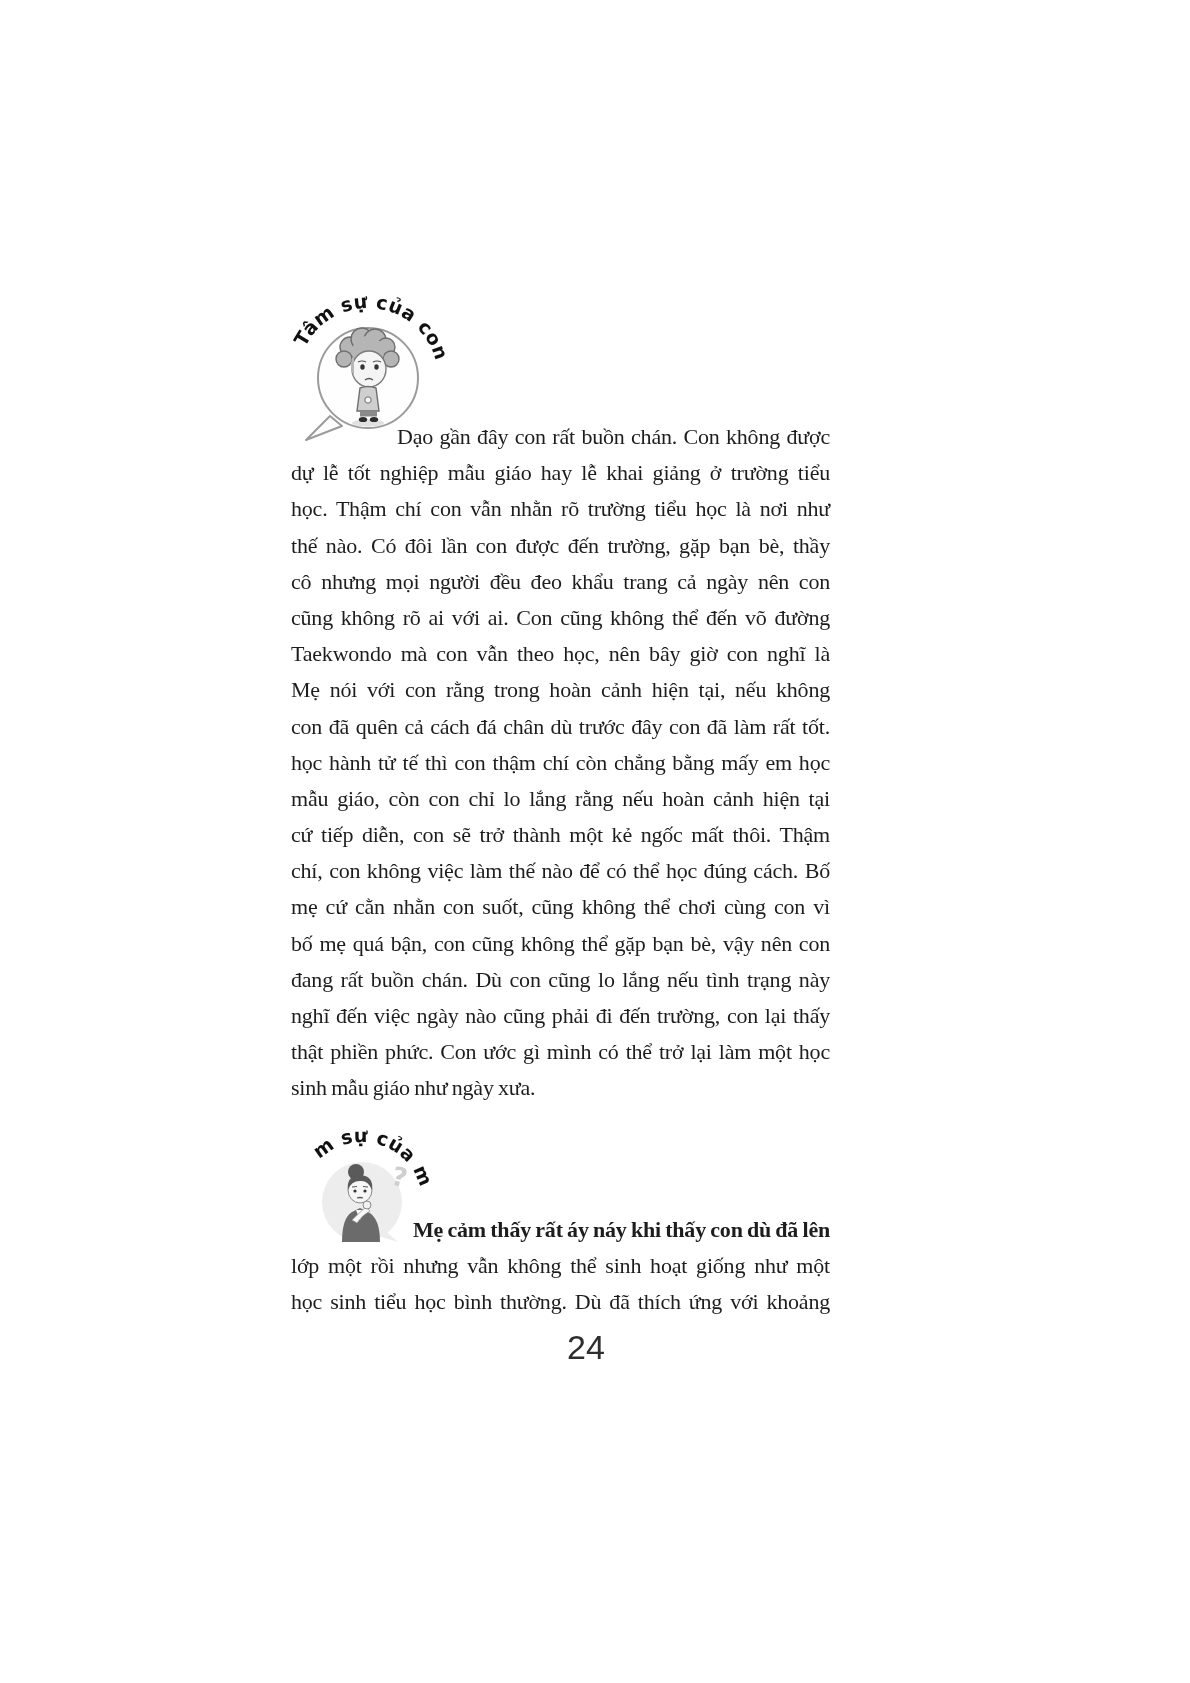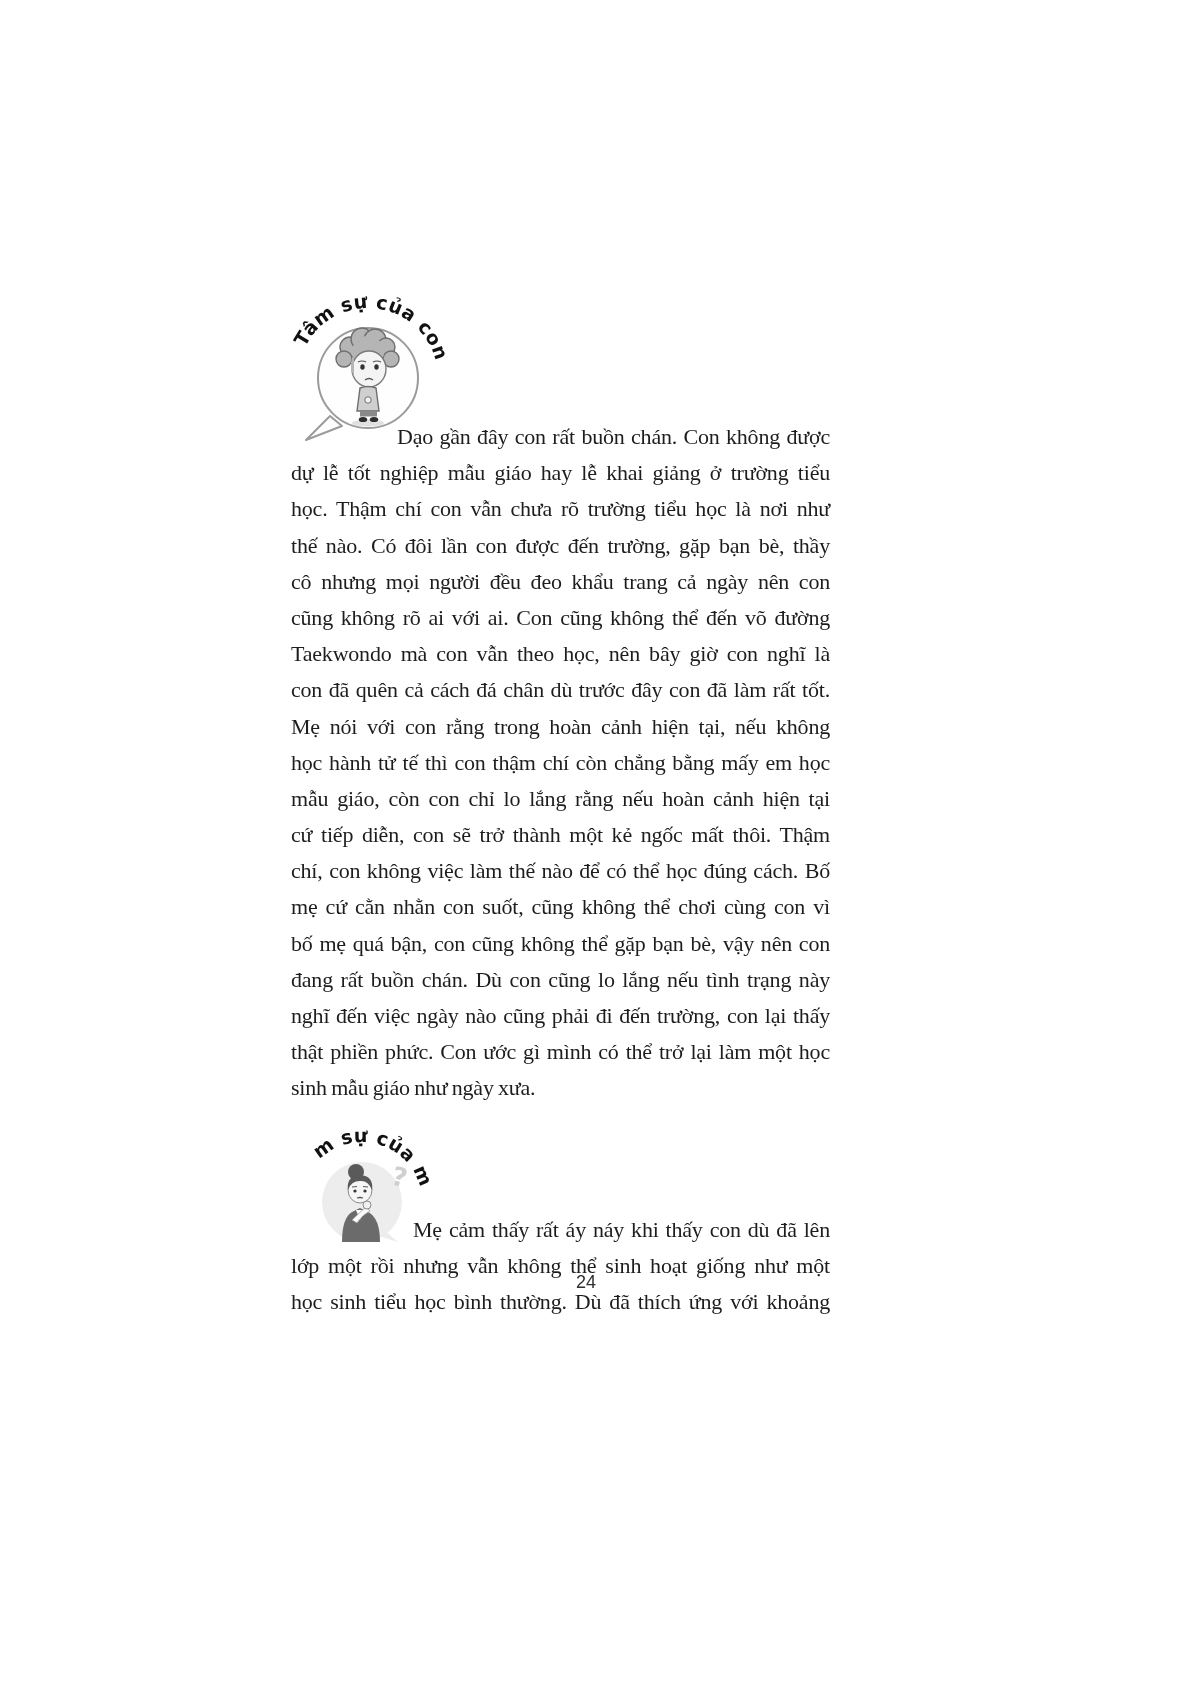--- a/index.html
+++ b/index.html
@@ -20,35 +20,35 @@
   .line{
     height:36.2px;line-height:36.2px;
     font-size:22px;
     letter-spacing:-0.2px;word-spacing:-1px;
     text-align:justify;
     text-align-last:justify;
     white-space:nowrap;
     margin-left:6px;
   }
   .line.indent-child{padding-left:106px;}
-  .line.indent-mom{padding-left:122px;}
+  .line.indent-mom{padding-left:122px;font-weight:bold;}
   .line.no-just{text-align-last:left;white-space:normal;}
   .bubble-con{position:absolute;left:276px;top:284px;}
   .bubble-mom{position:absolute;left:294px;top:1122px;}
   .arc-label{
     font-family:"DejaVu Sans","Liberation Sans",sans-serif;
     font-weight:bold;font-size:19px;
     letter-spacing:0.5px;
     fill:#111111;
   }
   .folio{
-    position:absolute;top:1272px;left:0;width:1172px;
+    position:absolute;top:1328px;left:0;width:1172px;
     text-align:center;
     font-family:"Liberation Sans","DejaVu Sans",sans-serif;
-    font-size:18px;color:#2e2e2e;
+    font-size:34px;color:#2e2e2e;
   }
 </style>
 </head>
 <body>
 
 <div class="page">
 
   <svg class="bubble-con" width="180" height="170" viewBox="0 0 180 170">
     <defs>
       <path id="arcCon" d="M 26.2 70.1 A 70 70 0 0 1 161.3 84.3" fill="none"></path>
@@ -83,27 +83,27 @@
     </g>
 
     <text class="arc-label">
       <textPath href="#arcCon" startOffset="50%" text-anchor="middle">Tâm sự của con</textPath>
     </text>
   </svg>
 
   <div class="para para-child">
     <div class="line indent-child">Dạo gần đây con rất buồn chán. Con không được</div>
     <div class="line">dự lễ tốt nghiệp mẫu giáo hay lễ khai giảng ở trường tiểu</div>
-    <div class="line">học. Thậm chí con vẫn chưa rõ trường tiểu học là nơi như</div>
+    <div class="line">học. Thậm chí con vẫn nhằn rõ trường tiểu học là nơi như</div>
     <div class="line">thế nào. Có đôi lần con được đến trường, gặp bạn bè, thầy</div>
     <div class="line">cô nhưng mọi người đều đeo khẩu trang cả ngày nên con</div>
     <div class="line">cũng không rõ ai với ai. Con cũng không thể đến võ đường</div>
     <div class="line">Taekwondo mà con vẫn theo học, nên bây giờ con nghĩ là</div>
+    <div class="line">Mẹ nói với con rằng trong hoàn cảnh hiện tại, nếu không</div>
     <div class="line">con đã quên cả cách đá chân dù trước đây con đã làm rất tốt.</div>
-    <div class="line">Mẹ nói với con rằng trong hoàn cảnh hiện tại, nếu không</div>
     <div class="line">học hành tử tế thì con thậm chí còn chẳng bằng mấy em học</div>
     <div class="line">mẫu giáo, còn con chỉ lo lắng rằng nếu hoàn cảnh hiện tại</div>
     <div class="line">cứ tiếp diễn, con sẽ trở thành một kẻ ngốc mất thôi. Thậm</div>
     <div class="line">chí, con không việc làm thế nào để có thể học đúng cách. Bố</div>
     <div class="line">mẹ cứ cằn nhằn con suốt, cũng không thể chơi cùng con vì</div>
     <div class="line">bố mẹ quá bận, con cũng không thể gặp bạn bè, vậy nên con</div>
     <div class="line">đang rất buồn chán. Dù con cũng lo lắng nếu tình trạng này</div>
     <div class="line">nghĩ đến việc ngày nào cũng phải đi đến trường, con lại thấy</div>
     <div class="line">thật phiền phức. Con ước gì mình có thể trở lại làm một học</div>
     <div class="line no-just">sinh mẫu giáo như ngày xưa.</div>

